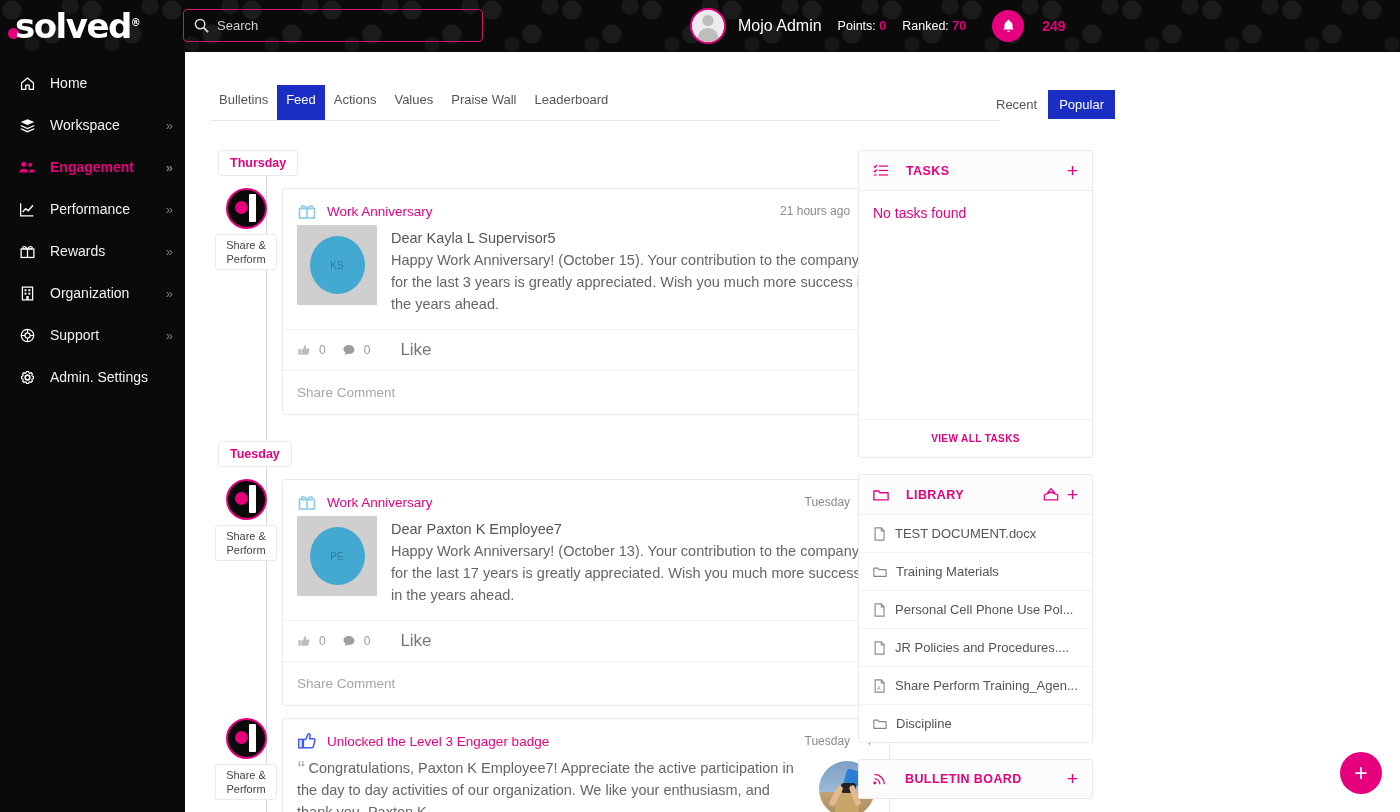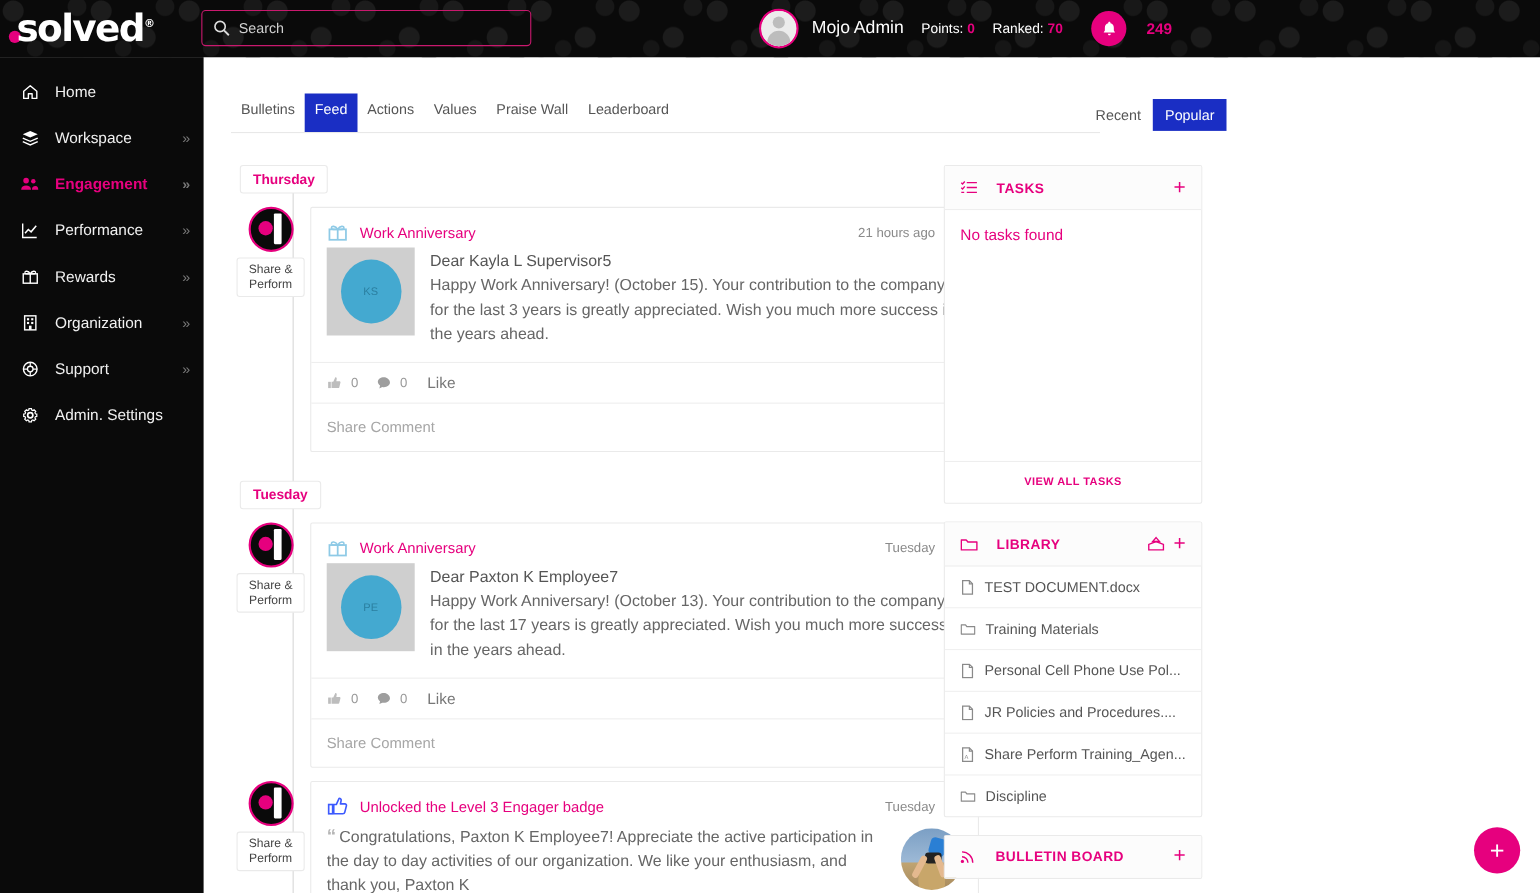--- a/index.html
+++ b/index.html
@@ -2,21 +2,21 @@
 <html><head>
 <meta charset="utf-8">
 <style>
   * { box-sizing: border-box; margin: 0; padding: 0; }
   html, body {
     width: 1400px; height: 812px;
     font-family: "Liberation Sans", sans-serif;
     background: #ffffff;
     overflow: hidden;
   }
-  .app { position: relative; width: 1400px; height: 812px; background:#a3a3a3; }
+  .app { position: relative; width: 1400px; height: 812px; background:#0369a1; }
 
   
   .header {
     position: absolute; top: 0; left: 0; width: 1400px; height: 52px;
     background:
       radial-gradient(circle at 12px 10px, #1c1c1c 9px, transparent 10px),
       radial-gradient(circle at 52px 34px, #1c1c1c 9px, transparent 10px),
       radial-gradient(circle at 32px 44px, #161616 7px, transparent 8px),
       radial-gradient(circle at 70px 6px, #181818 8px, transparent 9px),
       #0a0a0a;
@@ -140,21 +140,21 @@
     width:55px; height:58px; border-radius:50%; background:#44a9d0;
     display:flex; align-items:center; justify-content:center; color:#2b7fa0; font-size:10px;
   }
   .card-text { font-size:14.5px; color:#666; line-height:22px; padding-top:2px; }
   .card-text .name { color:#555; }
   .card-actions {
     border-top:1px solid #eee; display:flex; align-items:center; gap:6px;
     padding: 10px 14px; font-size:12px; color:#999;
   }
   .count { color:#9a9a9a; font-size:12px; margin-left:2px; }
-  .like-btn { margin-left:12px; color:#777; font-size:14px; cursor:pointer; }
+  .like-btn { margin-left:24px; color:#777; font-size:17px; cursor:pointer; }
   .comment-row {
     border-top:1px solid #eee; display:flex; align-items:center;
     padding: 14px; color:#a6a6a6; font-size:13.5px;
   }
   .clip { margin-left:auto; color:#888; cursor:pointer; }
   .quote-body { display:flex; padding: 4px 14px 14px 14px; }
   .quote-text { font-size:14.5px; color:#666; line-height:22px; flex:1; }
   .quote-mark { color:#b6b6b6; font-size:17px; font-weight:700; margin-right:3px; }
   .runner {
     width:56px; height:56px; border-radius:50%; flex:0 0 56px; margin-left:12px; margin-top:4px;

